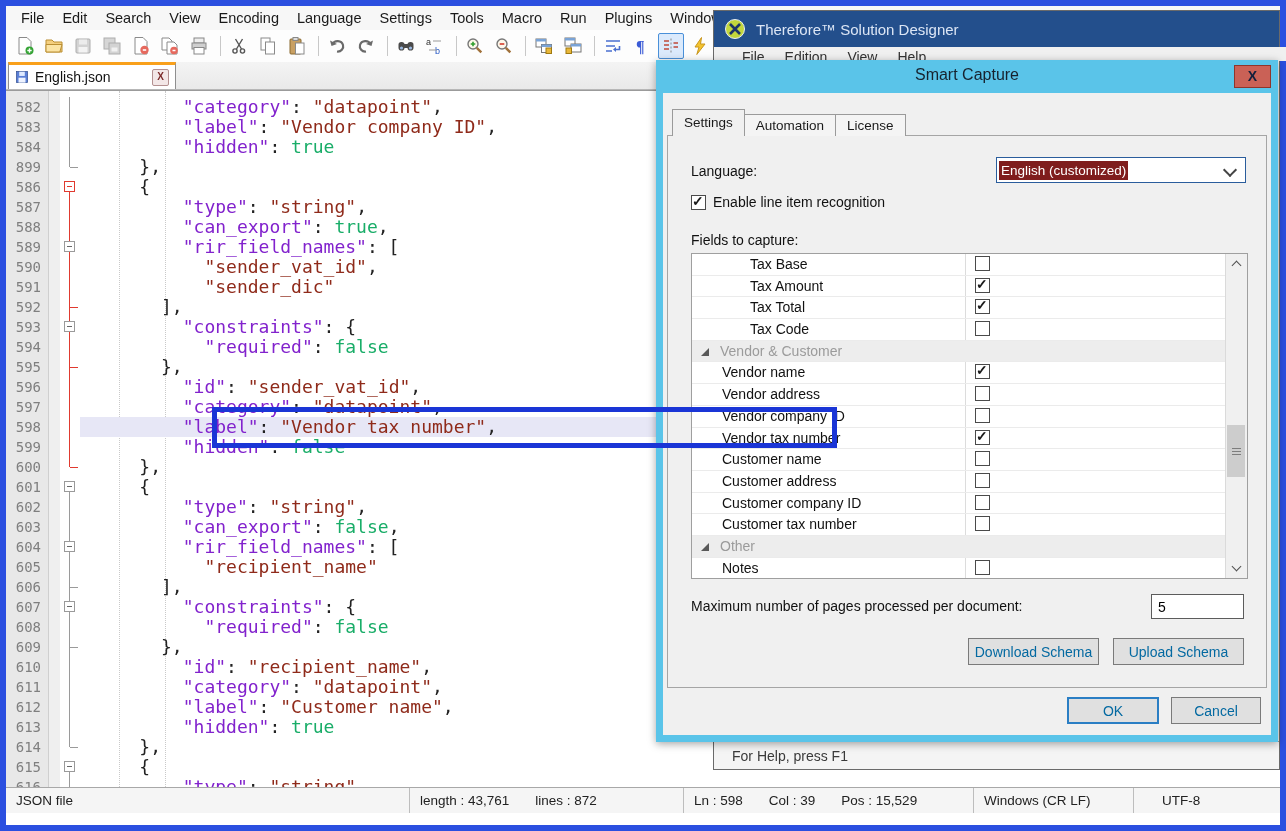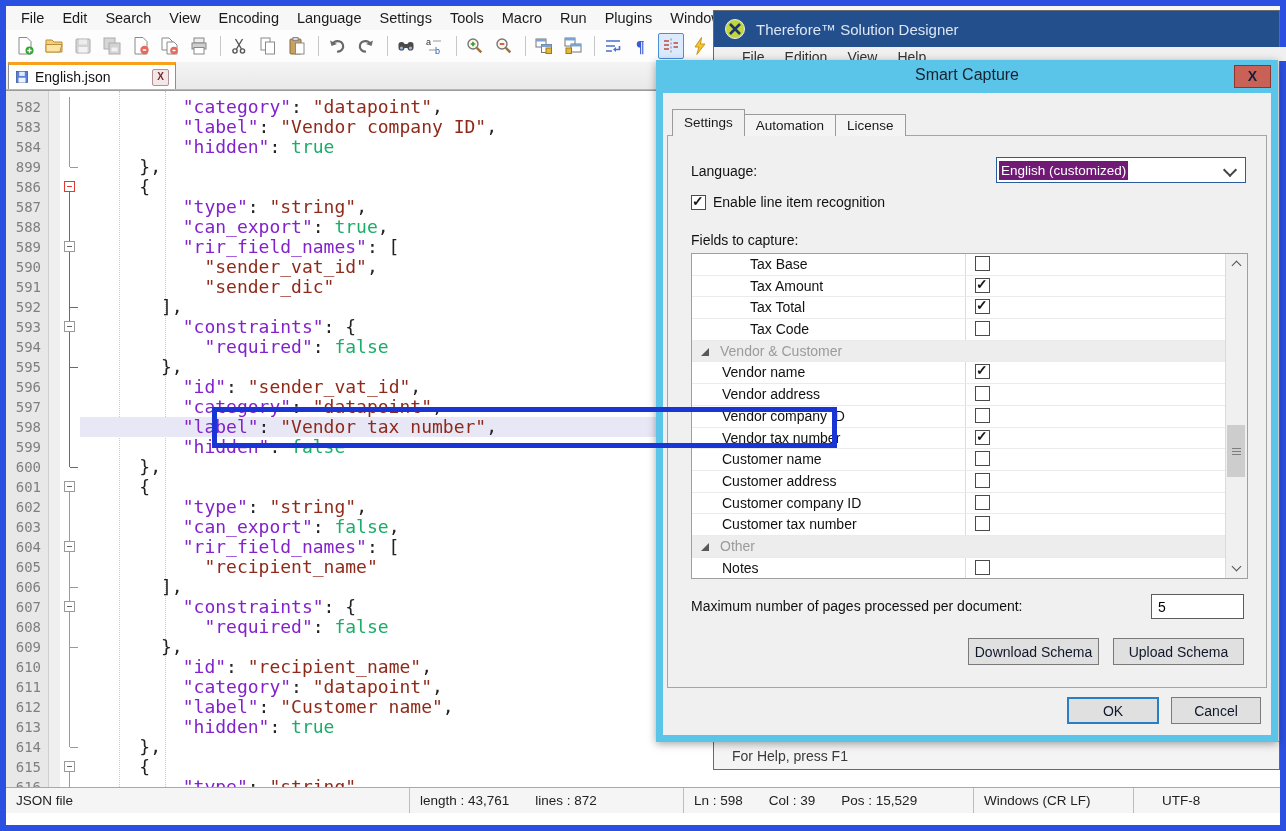--- a/index.html
+++ b/index.html
@@ -59,21 +59,21 @@
   .dlg{position:absolute;left:656px;top:60px;width:622px;height:682px;background:#5ac4e9;z-index:20;box-shadow:0 2px 8px rgba(0,0,0,.35);}
   .dlg-title{position:absolute;left:0;top:6px;width:100%;text-align:center;font-size:16px;color:#17222e;}
   .dlg-close{position:absolute;right:7px;top:5px;width:37px;height:23px;background:#ca6156;border:1px solid #8e352c;color:#131f3c;font-weight:bold;font-size:14px;text-align:center;line-height:21px;box-sizing:border-box;}
   .dlg-client{position:absolute;left:7px;top:33px;width:608px;height:642px;background:#f0f0f0;}
   .dtabs{position:absolute;left:9px;top:16px;height:27px;display:flex;align-items:flex-end;z-index:2;}
   .dtab{height:22px;background:#f4f4f4;border:1px solid #9a9a9a;border-bottom:none;font-size:13.5px;color:#1a1a1a;padding:0 11px;line-height:22px;margin-right:-1px;box-sizing:border-box;}
   .dtab.active{height:27px;line-height:26px;background:#f0f0f0;position:relative;z-index:3;}
   .dpage{position:absolute;left:4px;top:42px;width:600px;height:553px;border:1px solid #a5a5a5;background:#f0f0f0;box-sizing:border-box;}
   .dlabel{position:absolute;font-size:14px;color:#111;}
   .combo{position:absolute;left:328px;top:21px;width:250px;height:26px;background:#fff;border:1px solid #2a5d9c;box-sizing:border-box;display:flex;align-items:center;padding-left:2px;}
-  .combo .sel{background:#701a75;color:#fff;font-size:13.5px;padding:2px 2px;}
+  .combo .sel{background:#7f1d1d;color:#fff;font-size:13.5px;padding:2px 2px;}
   .chev{width:8px;height:8px;border-right:2px solid #444;border-bottom:2px solid #444;transform:rotate(45deg);}
   .combo .chev{position:absolute;right:10px;top:7px;}
   .wcb{width:15px;height:15px;background:#fff;border:1px solid #4a4a4a;box-sizing:border-box;position:relative;}
   .wcb.checked::after{content:"✓";position:absolute;left:0px;top:-3px;font-size:14px;font-weight:bold;color:#1a1a1a;}
   .cbrow{position:absolute;display:flex;align-items:center;}
   .cbrow .dlabel2{font-size:14px;color:#111;margin-left:7px;}
   .flist{position:absolute;left:23px;top:117px;width:557px;height:326px;background:#fff;border:1px solid #9f9f9f;box-sizing:border-box;overflow:hidden;}
   .flist .col-line{position:absolute;left:273px;top:0;bottom:0;width:1px;background:#dcdcdc;}
   .frow{position:relative;height:21.7px;border-bottom:1px solid #ebebeb;box-sizing:border-box;}
   .frow.group{background:#ededed;}
@@ -82,21 +82,21 @@
   .frow .tri{position:absolute;left:9px;top:7px;width:0;height:0;border-bottom:8px solid #595959;border-left:8px solid transparent;}
   .frow .wcb{position:absolute;left:283px;top:2px;}
   .vsb{position:absolute;right:0;top:0;bottom:0;width:21px;background:#f0f0f0;border-left:1px solid #dadada;}
   .vsb .sbtn{position:absolute;left:0;width:100%;height:19px;display:flex;align-items:center;justify-content:center;}
   .vsb .chev{border-color:#505050;width:6px;height:6px;border-width:1.5px;}
   .vsb .up{top:0;} .vsb .up .chev{transform:rotate(-135deg);margin-top:4px;}
   .vsb .down{bottom:0;} .vsb .down .chev{transform:rotate(45deg);margin-bottom:4px;}
   .vsb .thumb{position:absolute;left:1px;width:18px;top:171px;height:52px;background:#cdcdcd;display:flex;align-items:center;justify-content:center;}
   .vsb .grip{width:9px;height:1px;background:#7d7d7d;box-shadow:0 3px 0 #7d7d7d,0 -3px 0 #7d7d7d;}
   .pages-input{position:absolute;left:483px;top:458px;width:93px;height:25px;border:1px solid #5c5c5c;background:#fff;font-size:14px;padding:0 0 0 6px;box-sizing:border-box;font-family:"Liberation Sans",sans-serif;}
-  .dbtn{position:absolute;height:27px;background:#e0e0e0;border:1px solid #7a7a7a;font-size:14px;color:#0f172a;display:flex;align-items:center;justify-content:center;box-sizing:border-box;font-family:"Liberation Sans",sans-serif;}
+  .dbtn{position:absolute;height:27px;background:#e0e0e0;border:1px solid #7a7a7a;font-size:14px;color:#0369a1;display:flex;align-items:center;justify-content:center;box-sizing:border-box;font-family:"Liberation Sans",sans-serif;}
   .btn-download{left:300px;top:502px;width:131px;}
   .btn-upload{left:445px;top:502px;width:131px;}
   .btn-ok{left:404px;top:604px;width:92px;border:2px solid #2a7ec4;}
   .btn-cancel{left:508px;top:604px;width:90px;}
 
   
   .annot{position:absolute;left:212px;top:407px;width:625px;height:41px;border:5px solid #1a35d6;box-sizing:border-box;z-index:30;}
 </style>
 </head>
 <body>

